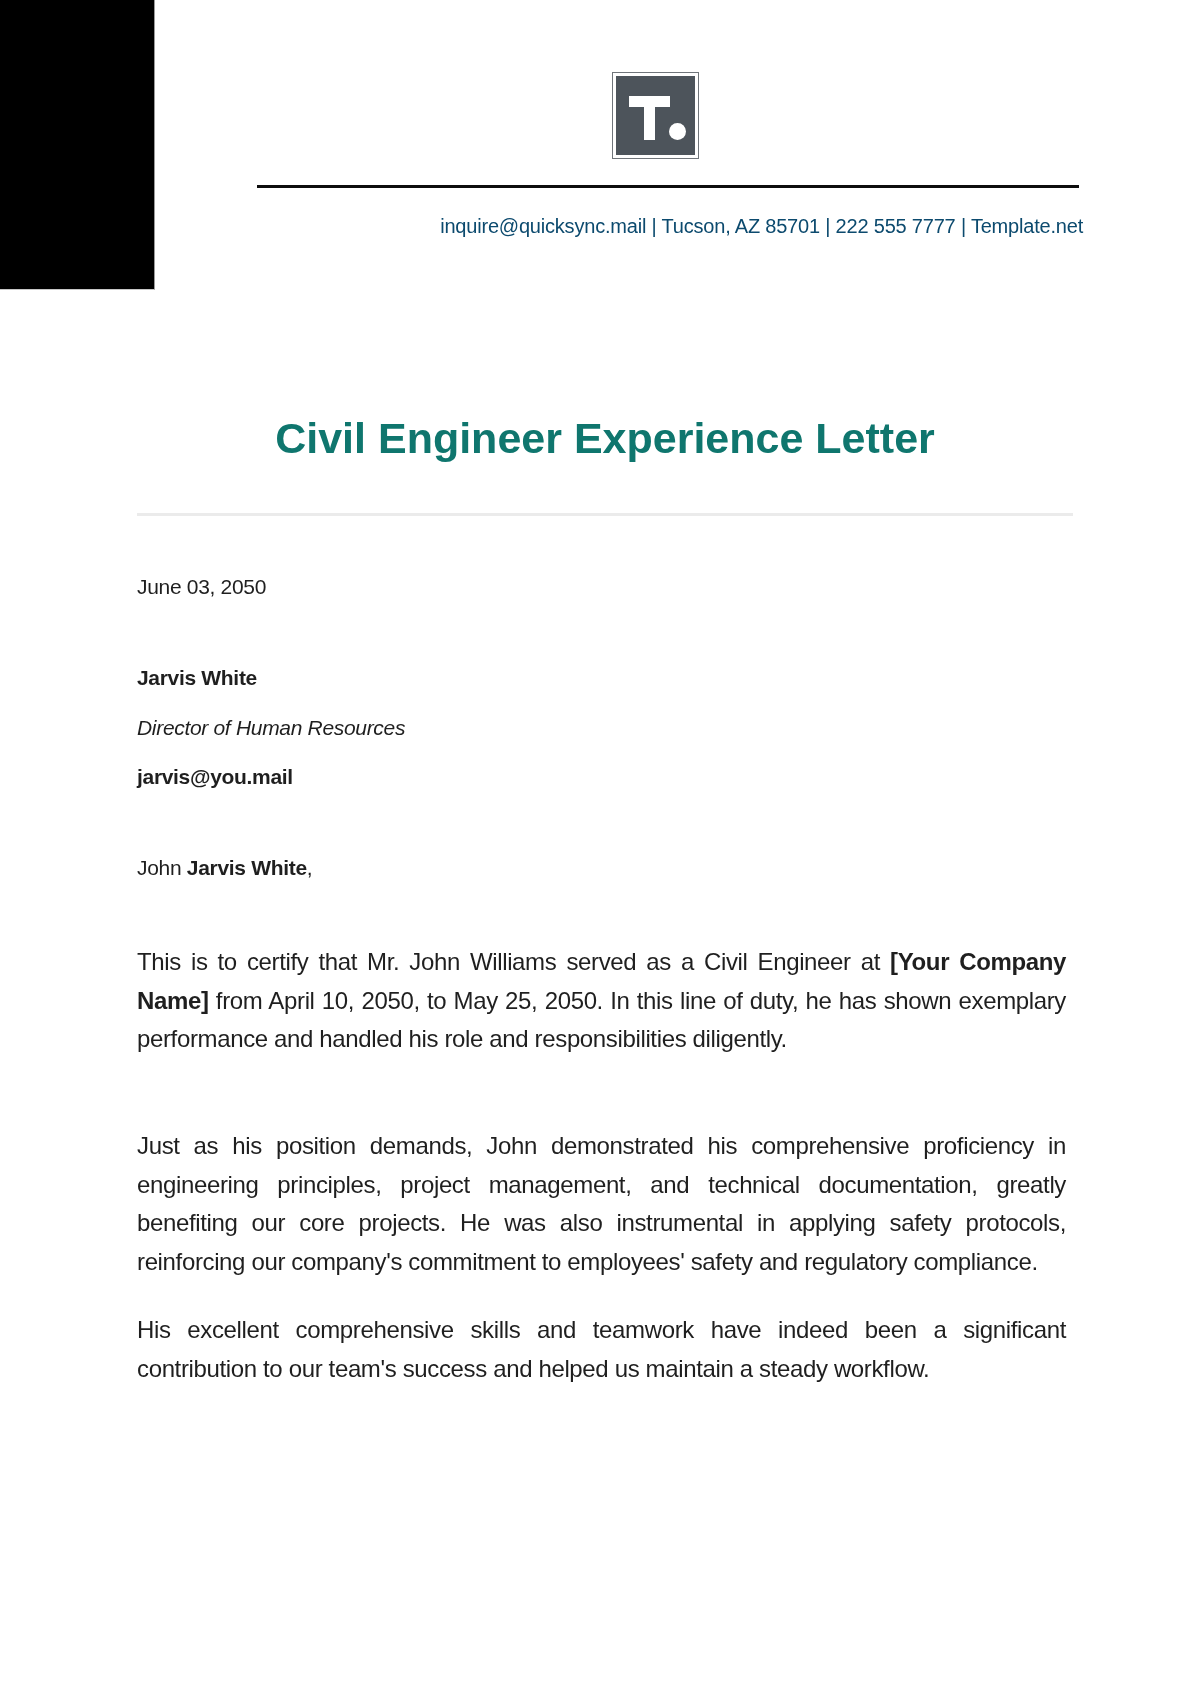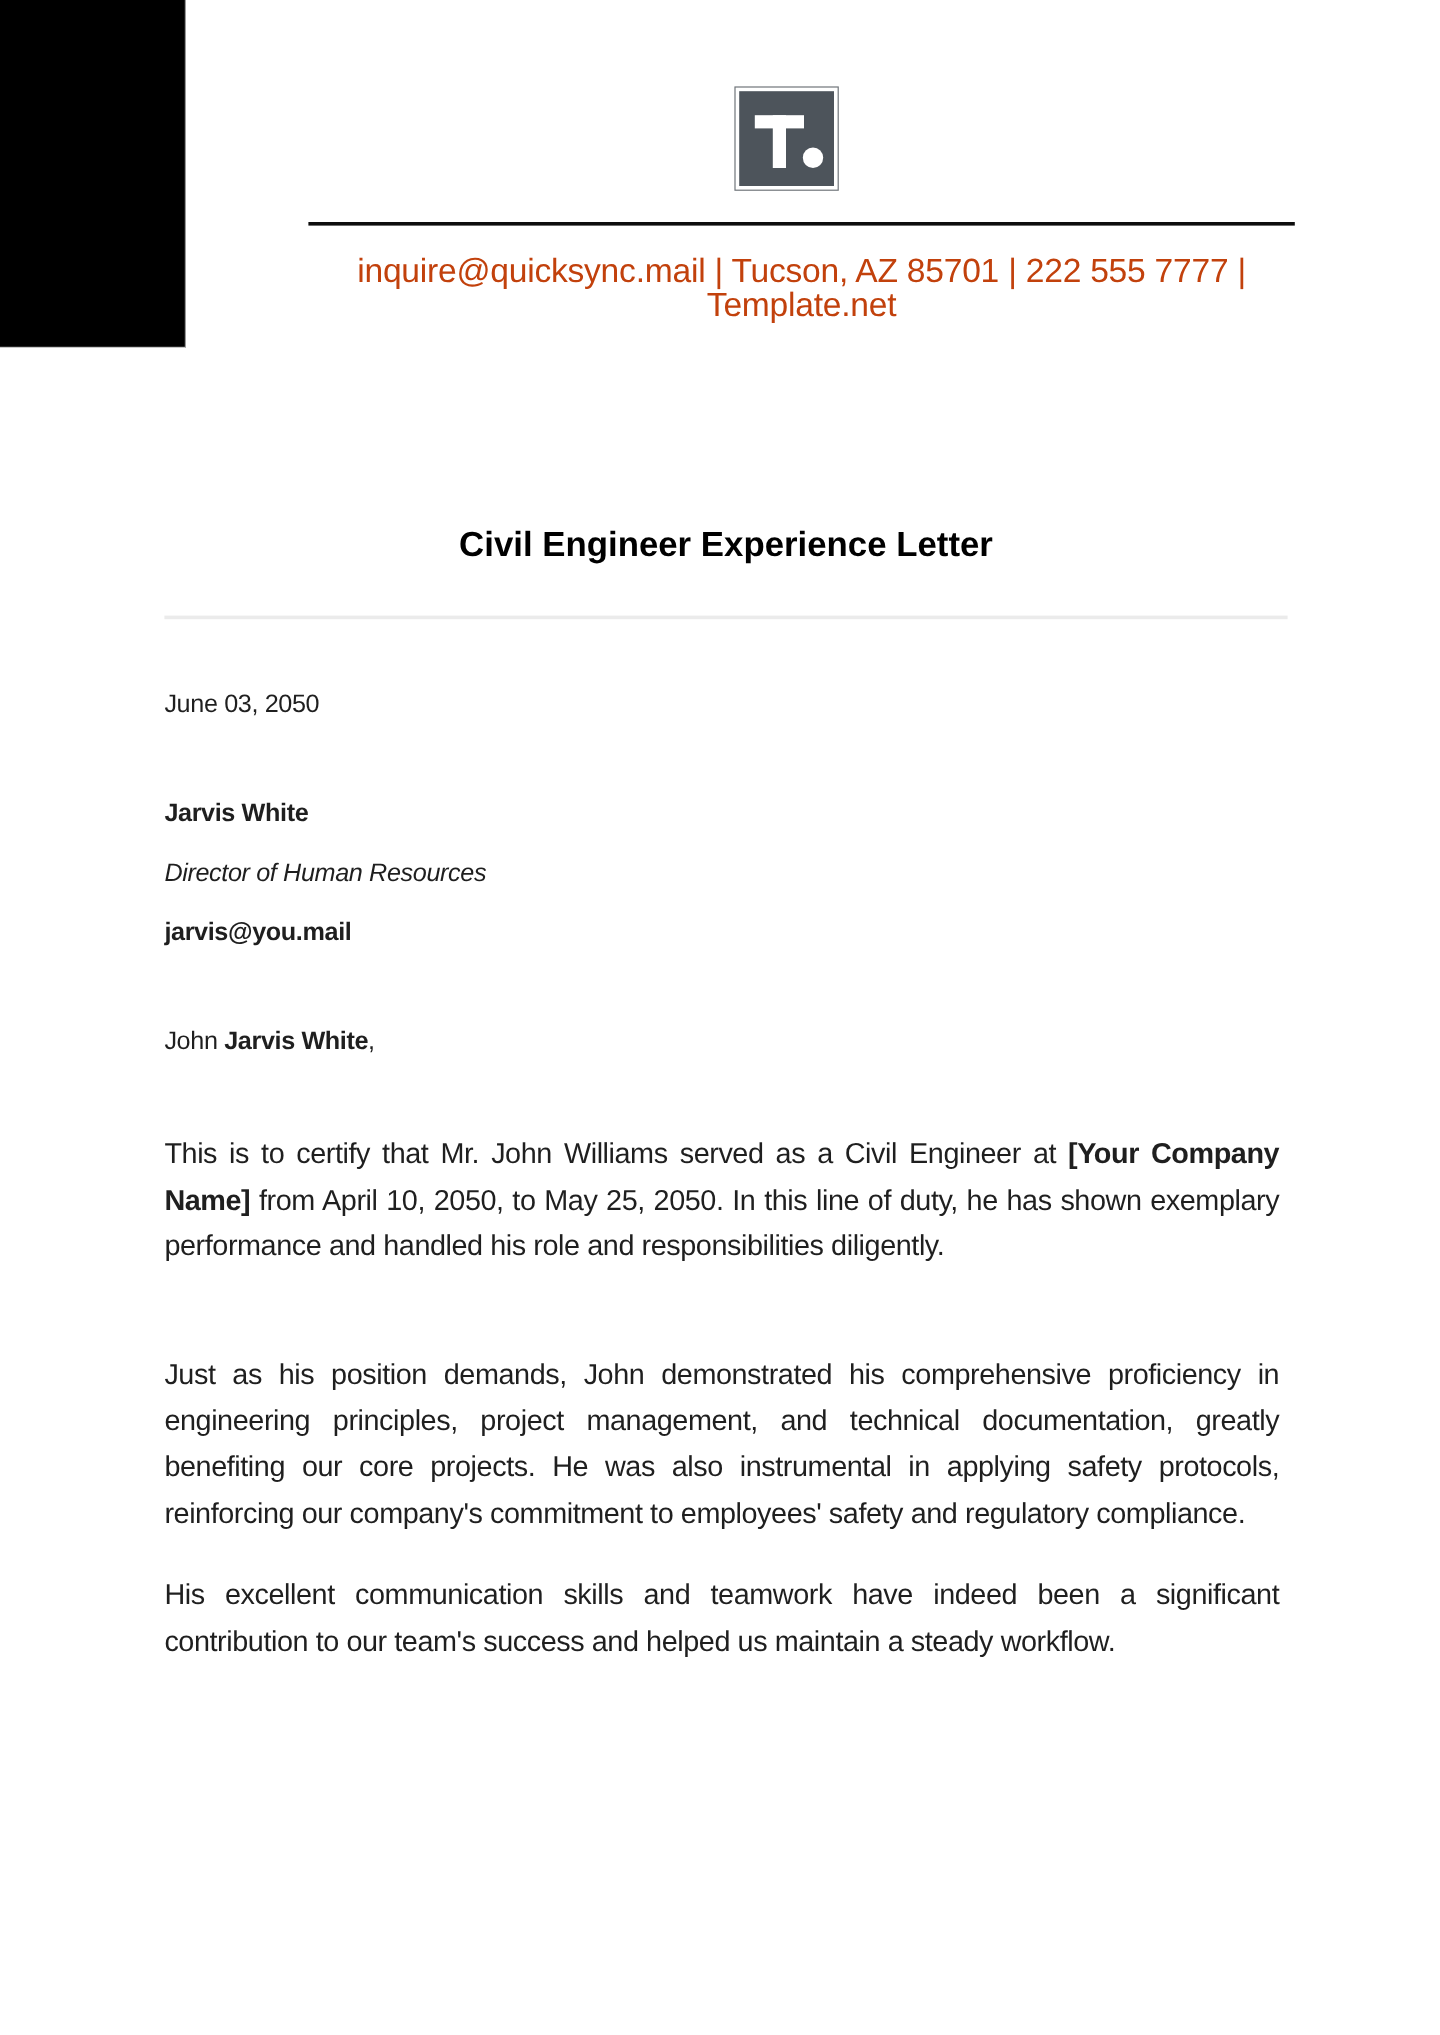--- a/index.html
+++ b/index.html
@@ -16,26 +16,26 @@
   
   .logo{left:612px;top:72px;width:79px;height:79px;background:#fff;
         border:1px solid #70757a;padding:3px;}
   .logo-inner{position:relative;width:79px;height:79px;background:#4d545b;}
   .logo-inner .t-bar{position:absolute;left:13px;top:20px;width:41px;height:11px;background:#fff;}
   .logo-inner .t-stem{position:absolute;left:28px;top:20px;width:11px;height:44px;background:#fff;}
   .logo-inner .t-dot{position:absolute;left:53px;top:47px;width:17px;height:17px;border-radius:50%;background:#fff;}
 
   
   .rule{left:257px;top:185px;width:822px;height:3px;background:#0d0d0d;}
-  .contact{left:253px;top:212px;width:830px;text-align:center;
-           font-size:28px;line-height:28px;color:#c2410c;letter-spacing:-0.2px;}
+  .contact{left:253px;top:212px;width:830px;text-align:right;
+           font-size:20px;line-height:28px;color:#0c4a6e;letter-spacing:-0.2px;}
 
   
-  .title{left:137px;top:428px;width:936px;text-align:center;
-         font-size:29px;line-height:52px;font-weight:bold;color:#000000;}
+  .title{left:137px;top:412px;width:936px;text-align:center;
+         font-size:43px;line-height:52px;font-weight:bold;color:#0f766e;}
   .divider{left:137px;top:513px;width:936px;height:3px;background:#ebebeb;}
 
   
   .txt{font-size:21px;line-height:38.7px;letter-spacing:-0.015em;}
   .date{left:137px;top:568px;}
   .rcpt-name{left:137px;top:659px;font-weight:bold;}
   .rcpt-role{left:137px;top:709px;font-style:italic;}
   .rcpt-email{left:137px;top:758px;font-weight:bold;}
   .salutation{left:137px;top:849px;}
   .b{font-weight:bold;}
@@ -82,16 +82,16 @@
       <div class="line"><span class="b">Name]</span><span> from April 10, 2050, to May 25, 2050. In this line of duty, he has shown exemplary</span></div>
       <div class="line last"><span>performance and handled his role and responsibilities diligently.</span></div>
     </div>
     <div class="para" style="top: 1107px; margin-top: 20px;">
       <div class="line"><span>Just as his position demands, John demonstrated his comprehensive proficiency in</span></div>
       <div class="line"><span>engineering principles, project management, and technical documentation, greatly</span></div>
       <div class="line"><span>benefiting our core projects. He was also instrumental in applying safety protocols,</span></div>
       <div class="line last"><span>reinforcing our company's commitment to employees' safety and regulatory compliance.</span></div>
     </div>
     <div class="para" style="top: 1311px;">
-      <div class="line"><span>His excellent communication skills and teamwork have indeed been a significant</span></div>
+      <div class="line"><span>His excellent comprehensive skills and teamwork have indeed been a significant</span></div>
       <div class="line last"><span>contribution to our team's success and helped us maintain a steady workflow.</span></div>
     </div>
   </div>
 
 </body></html>

